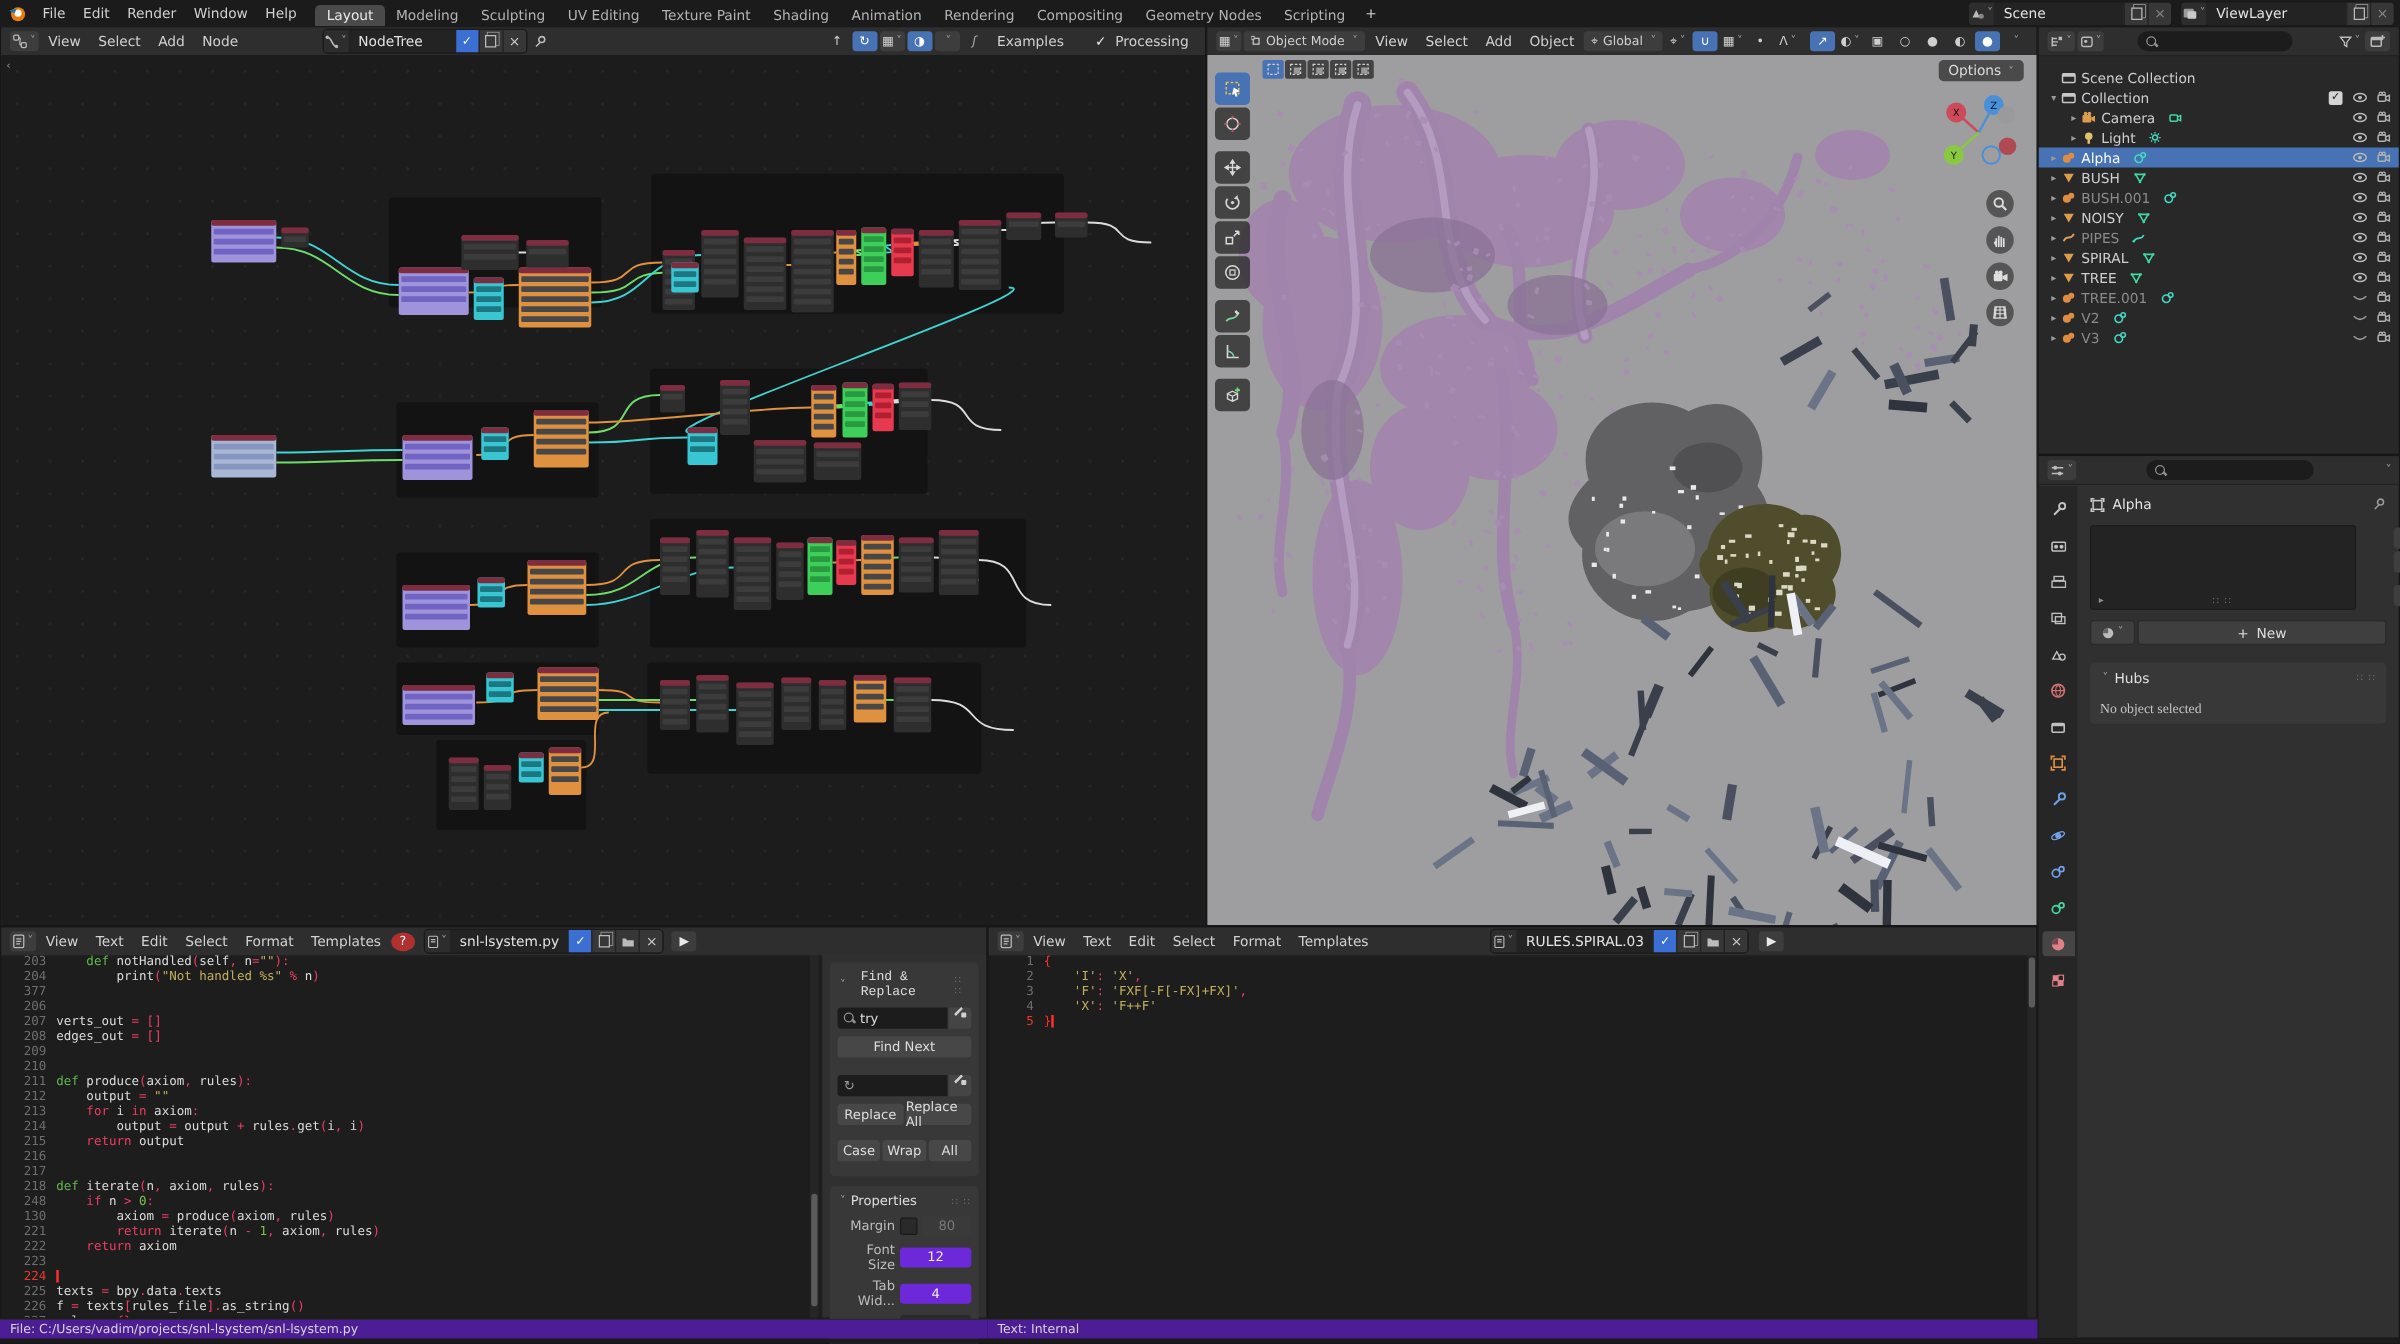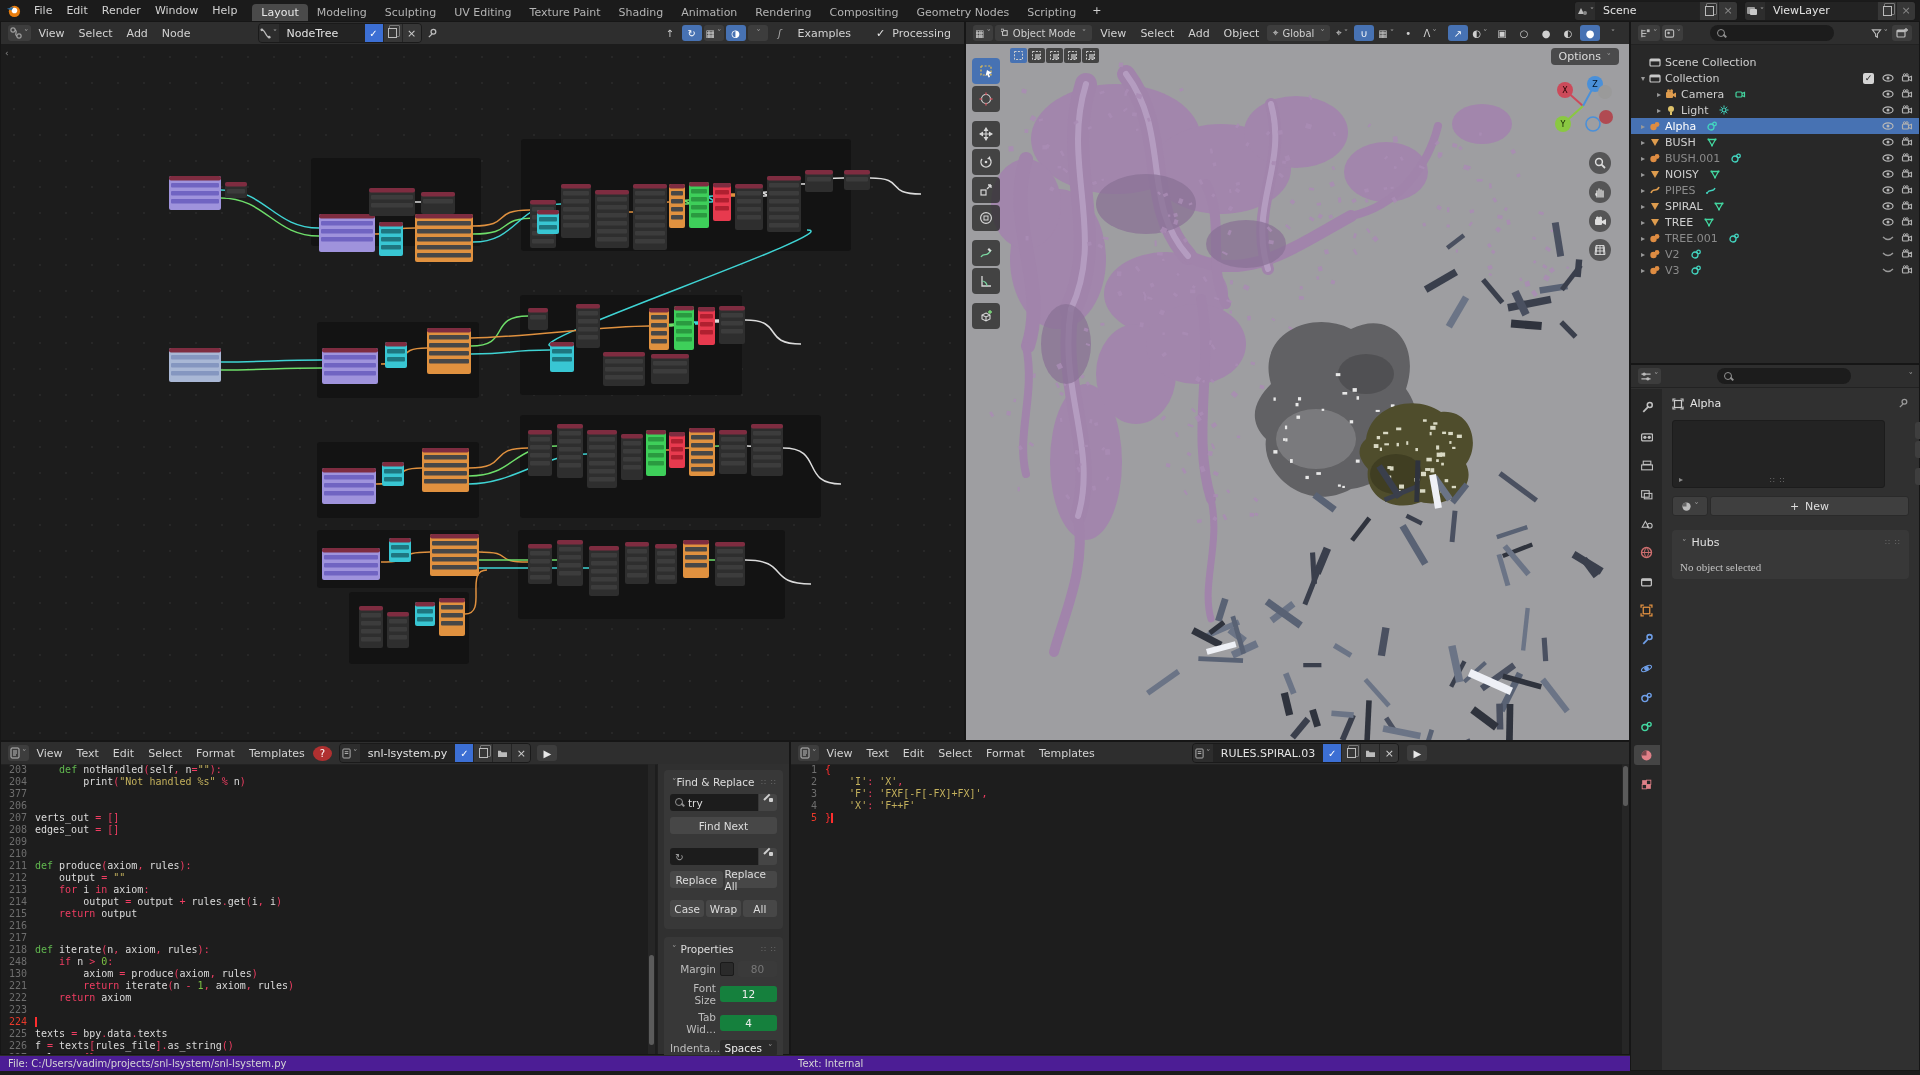--- a/index.html
+++ b/index.html
@@ -67,39 +67,39 @@
   .slotbox{background:#232323;border:1px solid #1c1c1c;border-radius:3px;height:66px;position:relative;}
   .colbtns{position:absolute;right:-24px;top:2px;display:flex;flex-direction:column;gap:2px;}
   .colbtns .b{width:18px;height:17px;background:#3e3e3e;border-radius:3px;display:flex;align-items:center;justify-content:center;color:#ccc;}
   .btn{background:#3f3f3f;border:1px solid #2a2a2a;border-radius:3px;color:#ddd;display:flex;align-items:center;justify-content:center;height:18px;}
   .hubs{background:#383838;border-radius:4px;margin-top:14px;padding:6px 8px;}
   
   .tedit{background:#1d1d1d;}
   #ted-left{left:0;top:741px;width:790px;height:314px;}
   #ted-right{left:790px;top:741px;width:840px;height:314px;}
   .code{position:absolute;top:22px;left:0;bottom:0;overflow:hidden;font-family:"DejaVu Sans Mono","Liberation Mono",monospace;font-size:10px;line-height:12px;}
-  .cl{display:flex;height:12px;white-space:pre;}
+  .cl{display:flex;height:12px;white-space:pre;padding-left:10px;}
   .cl .ln{width:26px;text-align:right;color:#6e6e6e;padding-right:8px;flex:none;}
   .cl .ln.cur{color:#e8392a;}
   .tok-t{color:#dcdcdc;} .tok-k{color:#ef3d62;} .tok-g{color:#61b84f;}
   .tok-s{color:#c3b05c;} .tok-n{color:#7dc244;} .tok-r{color:#ff2e2e;}
   .cursorbar{display:inline-block;width:2px;height:10px;background:#ff2e2e;vertical-align:middle;}
   .vscroll{position:absolute;top:22px;bottom:0;width:7px;background:#262626;}
   .vscroll .thumb{position:absolute;left:1px;right:1px;border-radius:3px;background:#5b5b5b;}
   
   #frsidebar{position:absolute;right:0;top:22px;width:132px;bottom:0;background:#303030;border-left:1px solid #202020;padding:6px 6px;box-sizing:border-box;font-size:10.5px;}
   .frsec{background:#383838;border-radius:4px;padding:6px 6px;margin-bottom:8px;}
   .frhead{display:flex;align-items:center;color:#dedede;margin-bottom:6px;}
   .frinput{display:flex;align-items:center;background:#1c1c1c;border-radius:3px 0 0 3px;height:17px;padding:0 5px;gap:4px;color:#ddd;flex:1;}
   .frrow{display:flex;margin-bottom:6px;}
   .dropbtn{width:18px;height:17px;background:#454545;border-radius:0 3px 3px 0;margin-left:1px;display:flex;align-items:center;justify-content:center;}
   .frbtn{background:#474747;border-radius:3px;height:17px;display:flex;align-items:center;justify-content:center;color:#ddd;flex:1;}
   .frlabelrow{display:flex;align-items:center;margin-bottom:5px;gap:4px;}
   .frlabel{width:46px;text-align:right;color:#bdbdbd;flex:none;}
-  .frval{background:#15803d;border-radius:3px;height:16px;flex:1;display:flex;align-items:center;justify-content:center;color:#eee;}
+  .frval{background:#6d28d9;border-radius:3px;height:16px;flex:1;display:flex;align-items:center;justify-content:center;color:#eee;}
   .frval.dis{background:#3a3a3a;color:#787878;}
   .frcheck{width:12px;height:12px;background:#2a2a2a;border:1px solid #1a1a1a;border-radius:2px;}
   .eyedrop{width:10px;height:10px;position:relative;}
   .eyedrop::before{content:"";position:absolute;left:1px;top:1px;width:8px;height:2px;background:#cfcfcf;transform:rotate(-45deg);transform-origin:left center;}
   .eyedrop::after{content:"";position:absolute;right:0;top:0;width:4px;height:4px;background:#cfcfcf;border-radius:1px;}
   
   .footer{position:absolute;height:16px;background:#4c1d95;color:#d5d5d5;display:flex;align-items:center;padding:0 8px;font-size:10px;box-sizing:border-box;border-top:1px solid #2a2a2a;}
   #footer-left{left:0;top:1055px;width:790px;}
   #footer-right{left:790px;top:1055px;width:840px;}
   #statusbar{position:absolute;left:0;top:1071px;width:1920px;height:4px;background:#1b1b1b;}
@@ -1964,21 +1964,21 @@
         <div class="cl"><span class="ln">226</span><span><span class="tok-t">f </span><span class="tok-k">=</span><span class="tok-t"> texts</span><span class="tok-k">[</span><span class="tok-t">rules_file</span><span class="tok-k">]</span><span class="tok-k">.</span><span class="tok-t">as_string</span><span class="tok-k">()</span></span></div>
         <div class="cl"><span class="ln">227</span><span><span class="tok-t">rules </span><span class="tok-k">=</span><span class="tok-t"> </span><span class="tok-k">{}</span></span></div>
       </div>
   <div class="vscroll" style="right:134px;">
     <div class="thumb" style="top:66%;height:31%;"></div>
   </div>
   <div id="frsidebar">
     <div class="frsec">
       <div class="frhead">
             <span class="chev">˅</span>
-            <span style="margin-left:0;">Find &amp; Replace</span>
+            <span style="margin-left:12px;font-family:Liberation Mono, monospace;">Find &amp; Replace</span>
             <span class="grip">∷ ∷</span>
           </div>
       <div class="frrow">
         <div class="frinput">
               <span class="icon-mag"></span>
               <span>try</span>
             </div>
         <span class="dropbtn">
               <span class="eyedrop"></span>
             </span>

